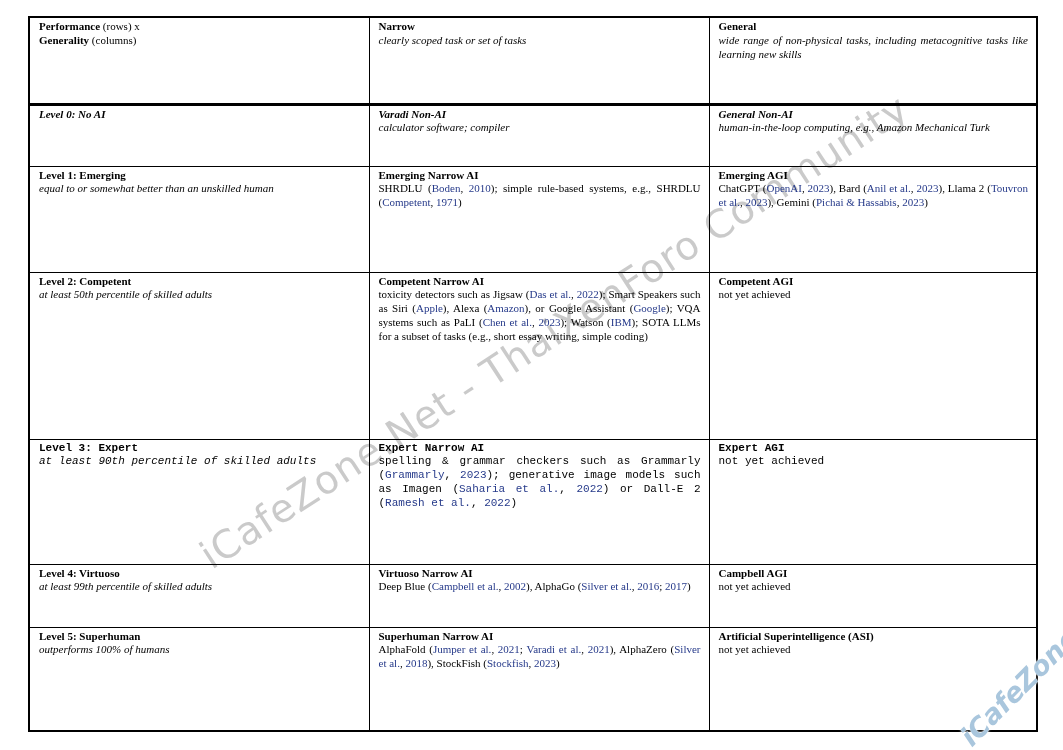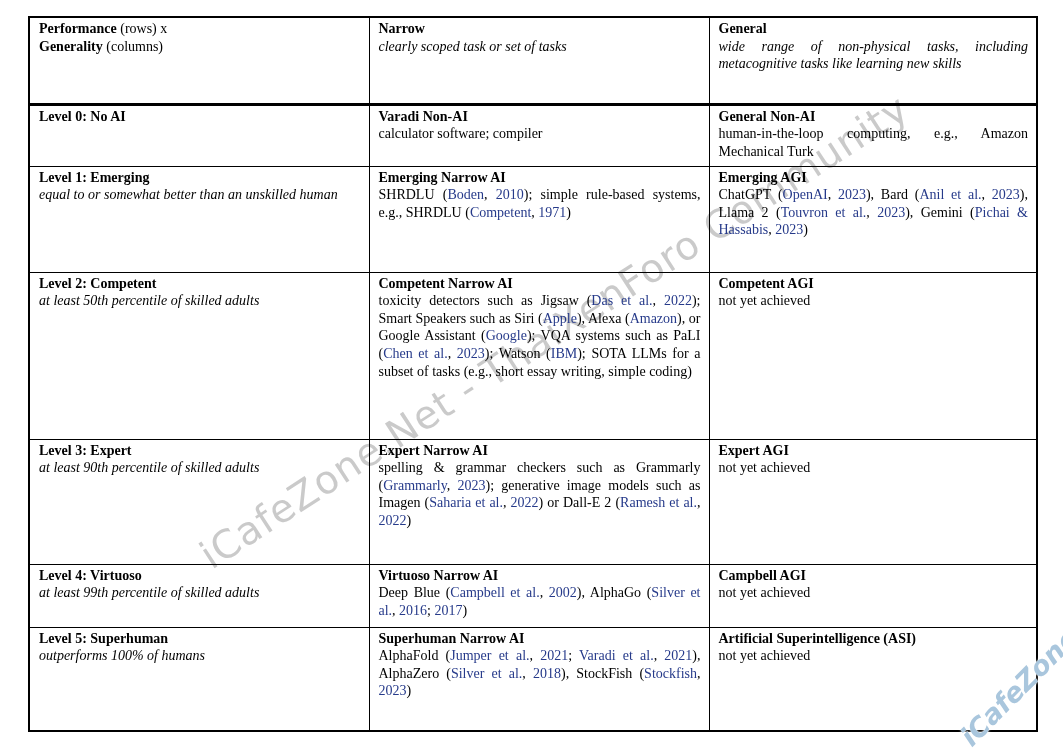--- a/index.html
+++ b/index.html
@@ -51,21 +51,21 @@
     border-collapse: collapse;
     table-layout: fixed;
     background: transparent;
     z-index: 1;
     border: 2px solid #000;
   }
   table.agi td {
     border: 1.5px solid #000;
     vertical-align: top;
     padding: 2px 8px 2px 9px;
-    font-size: 14px;
+    font-size: 11px;
     line-height: 1.26;
     color: #000;
     overflow: hidden;
   }
   tr.header-row td { border-bottom: 3.5px solid #000; }
   .cell-title { text-align: left; }
   .cell-body  { text-align: justify; }
   .seg-b { font-weight: bold; }
   .seg-i { font-style: italic; }
   .seg-l { color: var(--link-color, #263a8a); }
@@ -89,21 +89,21 @@
           </td>
           <td>
             <div class="cell-title"><span class="seg-b">Narrow</span></div>
             <div class="cell-body"><span class="seg-i">clearly scoped task or set of tasks</span></div>
           </td>
           <td>
             <div class="cell-title"><span class="seg-b">General</span></div>
             <div class="cell-body"><span class="seg-i">wide range of non-physical tasks, including metacognitive tasks like learning new skills</span></div>
           </td>
         </tr>
-        <tr class="body-row" style="height: 62px;">
+        <tr class="body-row" style="height: 62px; font-style: italic;">
           <td>
             <div class="cell-title"><span class="seg-b">Level 0: No AI</span></div>
           </td>
           <td>
             <div class="cell-title"><span class="seg-b">Varadi Non-AI</span></div>
             <div class="cell-body"><span>calculator software; compiler</span></div>
           </td>
           <td>
             <div class="cell-title"><span class="seg-b">General Non-AI</span></div>
             <div class="cell-body"><span>human-in-the-loop computing, e.g., Amazon Mechanical Turk</span></div>
@@ -130,21 +130,21 @@
           </td>
           <td>
             <div class="cell-title"><span class="seg-b">Competent Narrow AI</span></div>
             <div class="cell-body"><span>toxicity detectors such as Jigsaw (</span><span class="seg-l">Das et al.</span><span>, </span><span class="seg-l">2022</span><span>); Smart Speakers such as Siri (</span><span class="seg-l">Apple</span><span>), Alexa (</span><span class="seg-l">Amazon</span><span>), or Google Assistant (</span><span class="seg-l">Google</span><span>); VQA systems such as PaLI (</span><span class="seg-l">Chen et al.</span><span>, </span><span class="seg-l">2023</span><span>); Watson (</span><span class="seg-l">IBM</span><span>); SOTA LLMs for a subset of tasks (e.g., short essay writing, simple coding)</span></div>
           </td>
           <td>
             <div class="cell-title"><span class="seg-b">Competent AGI</span></div>
             <div class="cell-body"><span>not yet achieved</span></div>
           </td>
         </tr>
-        <tr class="body-row" style="height: 125px;">
+        <tr class="body-row" style="height: 125px; font-family: Liberation Mono, monospace;">
           <td>
             <div class="cell-title"><span class="seg-b">Level 3: Expert</span></div>
             <div class="cell-body"><span class="seg-i">at least 90th percentile of skilled adults</span></div>
           </td>
           <td>
             <div class="cell-title"><span class="seg-b">Expert Narrow AI</span></div>
             <div class="cell-body"><span>spelling &amp; grammar checkers such as Grammarly (</span><span class="seg-l">Grammarly</span><span>, </span><span class="seg-l">2023</span><span>); generative image models such as Imagen (</span><span class="seg-l">Saharia et al.</span><span>, </span><span class="seg-l">2022</span><span>) or Dall-E 2 (</span><span class="seg-l">Ramesh et al.</span><span>, </span><span class="seg-l">2022</span><span>)</span></div>
           </td>
           <td>
             <div class="cell-title"><span class="seg-b">Expert AGI</span></div>

